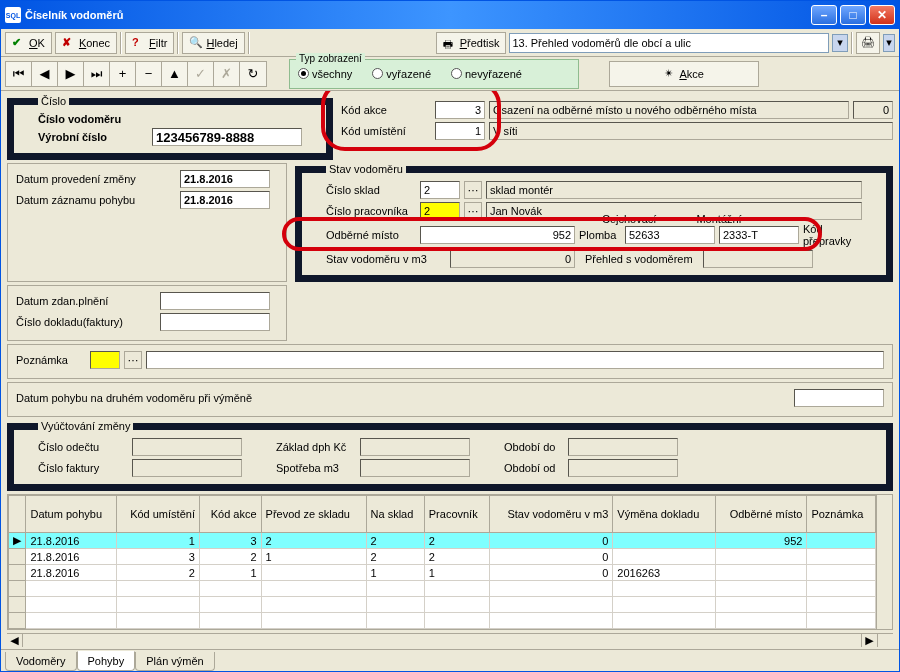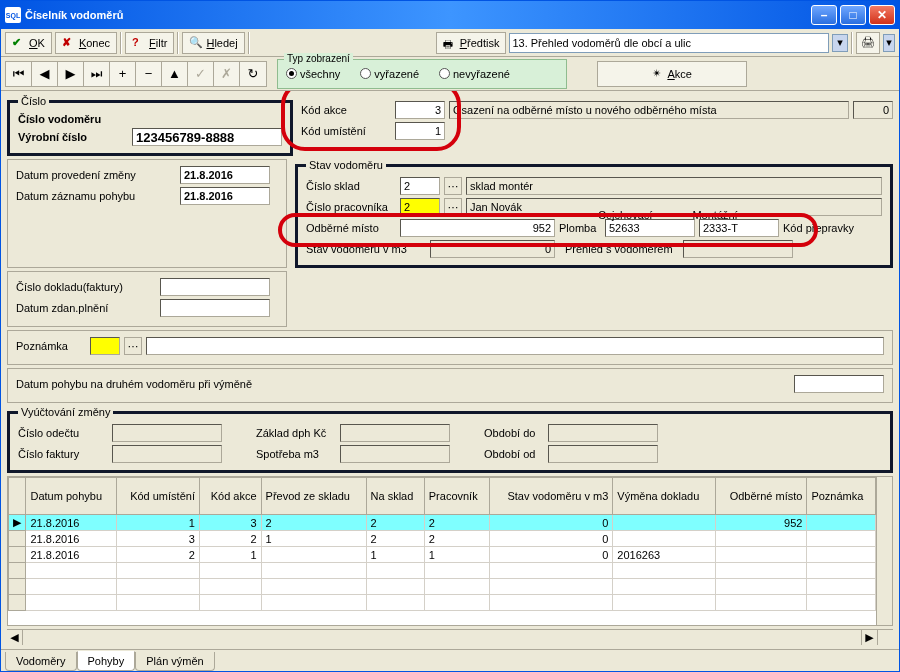--- a/index.html
+++ b/index.html
@@ -16,39 +16,39 @@
   .tbtn { height:22px; border:1px solid #aca899; background:#f5f4ea; display:flex; align-items:center; gap:3px; padding:0 6px; cursor:pointer;}
   .ico { width:14px; height:14px; display:inline-block;}
   .sep { width:2px; height:22px; border-left:1px solid #aca899; border-right:1px solid #fff;}
   .combo { height:20px; border:1px solid #7f9db9; background:#fff; padding:1px 2px; flex:1; display:flex; align-items:center;}
   .combo-arrow { width:16px; height:18px; background:#c8d6ee; border:1px solid #7f9db9; display:flex; align-items:center; justify-content:center; cursor:pointer;}
   .toolbar2 { height: 34px; background:#ece9d8; border-bottom:1px solid #aca899; display:flex; align-items:center; padding:0 4px;}
   .nav-bar { display:flex; border:1px solid #aca899;}
   .nav-btn { width:26px; height:24px; border-right:1px solid #aca899; background:#f5f4ea; display:flex; align-items:center; justify-content:center; cursor:pointer; font-size:13px;}
   .nav-btn:last-child{border-right:none;}
   .nav-btn.disabled { color:#aca899;}
-  .typ-group { margin-left:10px; padding:2px 8px 4px; background:#d8f0d8; border:1px solid #8fbc8f; position:relative; height:30px; min-width:290px;}
+  .typ-group { margin-left:22px; padding:2px 8px 4px; background:#d8f0d8; border:1px solid #8fbc8f; position:relative; height:30px; min-width:290px;}
   .group-title { position:absolute; top:-7px; left:6px; background:#d8f0d8; padding:0 3px; font-size:10px;}
   .radios { display:flex; gap:20px; margin-top:6px; align-items:center;}
   .radio-item { display:flex; align-items:center; gap:3px;}
   .radio-dot { width:11px; height:11px; border:1px solid #555; border-radius:50%; display:flex; align-items:center; justify-content:center; background:#fff;}
   .radio-dot.sel::after{content:""; width:5px; height:5px; background:#000; border-radius:50%;}
   .akce-btn { margin-left:30px; height:26px; width:150px; border:1px solid #aca899; background:#f5f4ea; display:flex; align-items:center; justify-content:center; gap:6px; cursor:pointer;}
   .content { flex:1; padding:4px 6px; overflow:hidden; display:flex; flex-direction:column; gap:3px;}
   .panel { background:#ece9d8; border:1px solid #aca899; padding:6px 8px; position:relative;}
   .row { display:flex; align-items:center; gap:4px; margin-bottom:3px;}
   .lbl { min-width:110px;}
   .lblw { min-width:90px;}
   .fld { border:1px inset #aca899; background:#fff; height:18px; padding:1px 3px; display:flex; align-items:center;}
   .fld-ro { background:#ece9d8;}
   .fld.right { justify-content:flex-end;}
   .fld.bold { font-weight:bold;}
   .fld.yellow { background:#ffff00;}
   .big-input { width:150px; font-size:13px;}
-  fieldset { border:3px solid #0f172a; padding:6px 8px 4px; margin:0;}
+  fieldset { border:7px solid #0f172a; padding:6px 24px 4px; margin:0;}
   legend { padding:0 3px;}
   .two-col { display:flex; gap:8px;}
   .red-oval { position:absolute; border:4px solid #d4000b; border-radius:24px; pointer-events:none;}
   .mini-btn { width:18px; height:18px; border:1px solid #aca899; background:#ece9d8; display:flex; align-items:center; justify-content:center; cursor:pointer;}
   .grid-wrap { border:1px solid #aca899; background:#fff; flex:1; display:flex; }
   .grid-scroll { overflow:auto; flex:1; position:relative;}
   table { border-collapse:collapse; width:100%;}
   th { background:#ece9d8; border:1px solid #aca899; padding:12px 4px; text-align:left; font-weight:normal; height:22px; position:sticky; top:0;}
   td { border:1px solid #d4d0c8; padding:1px 4px; height:16px;}
   tr.sel td { background:#7fffff;}
@@ -168,20 +168,21 @@
       <div style="flex:1; padding-top:6px; position:relative">
         <div class="row">
           <div class="lblw">Kód akce</div>
           <div class="fld right" style="width:50px">3</div>
           <div class="fld fld-ro" style="flex:1">Osazení na odběrné místo u nového odběrného místa</div>
           <div class="fld fld-ro right" style="width:40px">0</div>
         </div>
         <div class="row">
           <div class="lblw">Kód umístění</div>
           <div class="fld right" style="width:50px">1</div>
+          <div class="fld fld-ro" style="flex:1">V síti</div>
         </div>
         <div class="red-oval" style="left:-20px; top:-14px; width:180px; height:70px;"></div>
       </div>
     </div>
 
     <div class="two-col" style="position:relative;">
       <div class="panel" style="flex:0 0 280px">
         <div class="row">
             <div style="width:160px">Datum provedení změny</div>
           <div class="fld bold" style="width:90px">21.8.2016</div>
@@ -225,25 +226,25 @@
           <span>Montážní</span>
         </div>
         <div class="red-oval" style="left:-20px; top:42px; width:540px; height:34px; border-radius:18px;"></div>
       </fieldset>
 
     </div>
 
     <div class="two-col">
       <div class="panel" style="flex:0 0 280px">
         <div class="row">
+            <div style="width:140px">Datum zdan.plnění</div>
+          <div class="fld" style="width:110px"></div>
+          </div>
+        <div class="row">
             <div style="width:140px">Číslo dokladu(faktury)</div>
-          <div class="fld" style="width:110px"></div>
-          </div>
-        <div class="row">
-            <div style="width:140px">Datum zdan.plnění</div>
           <div class="fld" style="width:110px"></div>
           </div>
       </div>
       <div style="flex:1"></div>
     </div>
 
     <div class="panel">
       <div class="row">
         <div style="width:70px">Poznámka</div>
         <div class="fld yellow" style="width:30px"></div>

